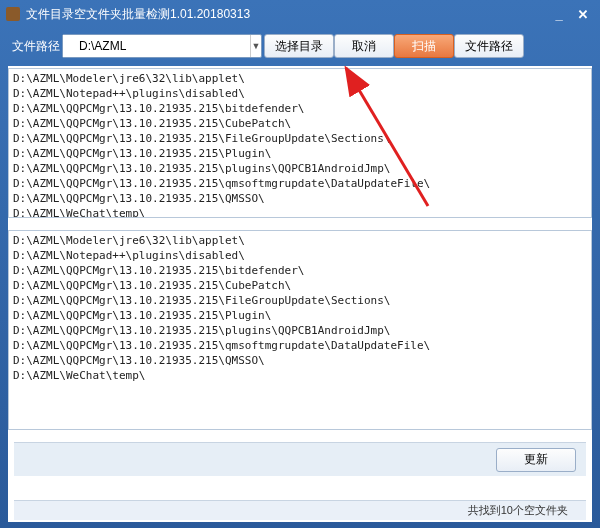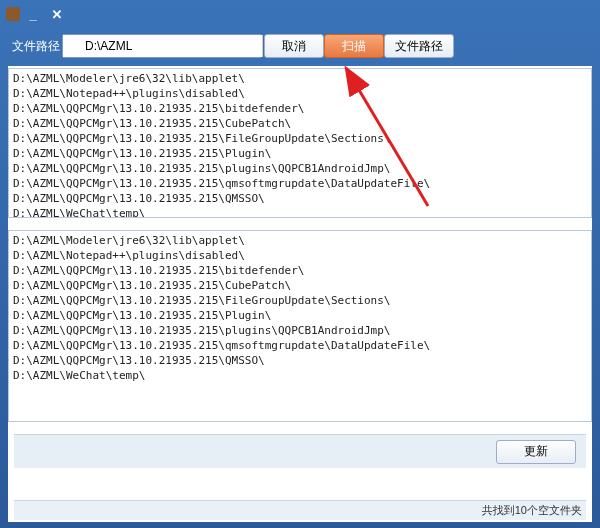--- a/index.html
+++ b/index.html
@@ -6,55 +6,57 @@
     body { font-family: "Microsoft YaHei", SimSun, sans-serif; font-size: 12px; background: #fff; width: 600px; height: 528px; overflow: hidden; }
     .window { width: 600px; height: 528px; background: linear-gradient(to bottom, #3b73b8 0%, #2a5a9a 100%); padding: 2px; display: flex; flex-direction: column; }
     .titlebar { height: 24px; display: flex; align-items: center; padding: 0 4px; color: #fff; font-size: 12px; }
     .titlebar-icon { width: 14px; height: 14px; margin-right: 6px; background: #8a5a2a; border-radius: 2px; }
     .title-text { flex: 1; }
     .win-controls { display: flex; gap: 10px; margin-right: 4px; }
     .win-btn { width: 14px; height: 14px; display: flex; align-items: center; justify-content: center; color: #fff; cursor: pointer; font-size: 13px; font-weight: bold; }
     .toolbar { height: 40px; display: flex; align-items: center; padding: 0 10px; }
     .toolbar-label { color: #fff; font-size: 12px; margin-right: 2px; }
     .path-input { width: 200px; height: 24px; border: 1px solid #7a9ac0; border-radius: 2px; display: flex; align-items: center; background: #fff; }
-    .path-input input { flex: 1; border: none; outline: none; padding: 0 22px; font-size: 12px; height: 100%; font-family: inherit; }
+    .path-input input { flex: 1; border: none; outline: none; padding: 0 16px; font-size: 12px; height: 100%; font-family: inherit; }
     .path-dropdown { width: 16px; height: 100%; display: flex; align-items: center; justify-content: center; border-left: 1px solid #ccc; cursor: pointer; font-size: 9px; color: #555; }
     .btn { height: 24px; min-width: 60px; padding: 0 10px; border: 1px solid #9aaec8; background: linear-gradient(to bottom, #fdfdfd, #e8eef6); border-radius: 3px; cursor: pointer; font-size: 12px; display: flex; align-items: center; justify-content: center; font-family: inherit; }
     .btn-highlight { background: linear-gradient(to bottom, #f8a878, #e87840); border: 1px solid #d86020; color: #fff; }
     .toolbar-spacer { width: 2px; }
     .content { flex: 1; background: #fff; margin: 0 6px 4px 6px; display: flex; flex-direction: column; gap: 12px; padding: 2px 0; position: relative; }
     .list-panel { border: 1px solid #b8c8da; background: #fff; overflow: auto; padding: 2px 4px; font-family: "SimSun", monospace; font-size: 11px; line-height: 15px; color: #222; }
     .list-panel.top { height: 150px; }
     .list-panel.bottom { flex: 1; }
     .list-row { white-space: nowrap; }
-    .footer { height: 34px; display: flex; align-items: center; padding: 0 10px; gap: 10px; background: #e6eef6; border-top: 1px solid #c8d4e2; margin: 0 6px 20px 6px; }
+    .footer { height: 34px; display: flex; align-items: center; padding: 0 10px; gap: 10px; background: #e6eef6; border-top: 1px solid #c8d4e2; margin: 0 6px 12px 6px; }
     .footer-spacer { flex: 1; }
-    .statusbar { height: 20px; background: #eaf0f8; border-top: 1px solid #c8d4e2; display: flex; align-items: center; justify-content: flex-end; padding: 0 4px; font-size: 11px; color: #333; margin: 0 6px 0 6px; }
+    .statusbar { height: 20px; background: #eaf0f8; border-top: 1px solid #c8d4e2; display: flex; align-items: center; justify-content: flex-end; padding: 0 18px; font-size: 11px; color: #333; margin: 0 6px 0 6px; }
     .arrow-overlay { position: absolute; top: 0; left: 0; pointer-events: none; }
   </style>
 </head>
 <body>
 
 <div class="window">
 
   <div class="titlebar">
     <div class="titlebar-icon"></div>
+    <div class="title-text">文件目录空文件夹批量检测1.01.20180313</div>
     <div class="win-controls">
       <div class="win-btn">_</div>
       <div class="win-btn">✕</div>
     </div>
   </div>
 
   <div class="toolbar">
     <span class="toolbar-label">文件路径</span>
     <div class="path-input">
       <input type="text" value="D:\AZML" style="">
       <div class="path-dropdown">▼</div>
     </div>
     <span class="toolbar-spacer"></span>
+    <button class="btn">选择目录</button>
     <button class="btn">取消</button>
     <button class="btn btn-highlight">扫描</button>
     <button class="btn">文件路径</button>
   </div>
 
   <div class="content">
     <div class="list-panel top" id="top-list">
         <div class="list-row">D:\AZML\Modeler\jre6\32\lib\applet\</div>
         <div class="list-row">D:\AZML\Notepad++\plugins\disabled\</div>
         <div class="list-row">D:\AZML\QQPCMgr\13.10.21935.215\bitdefender\</div>

